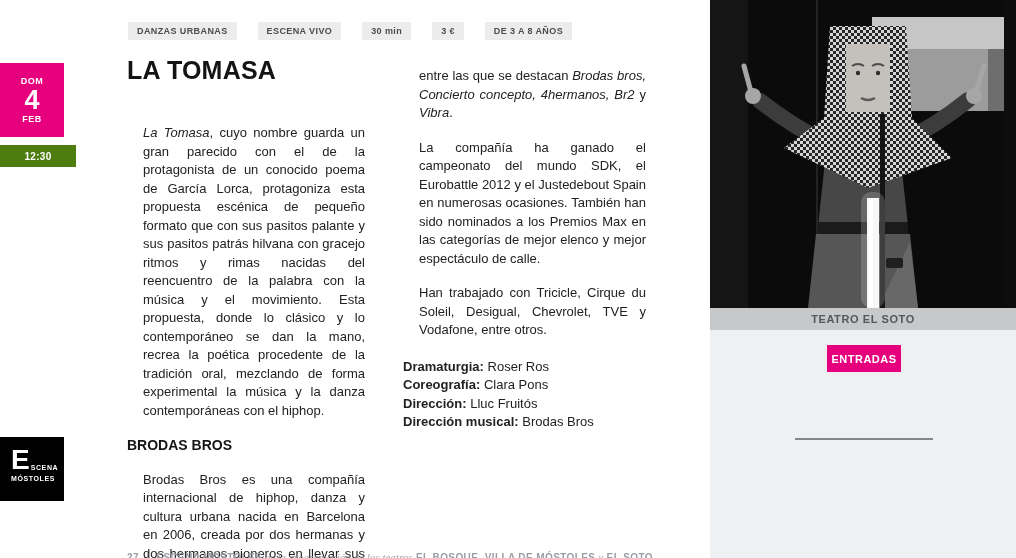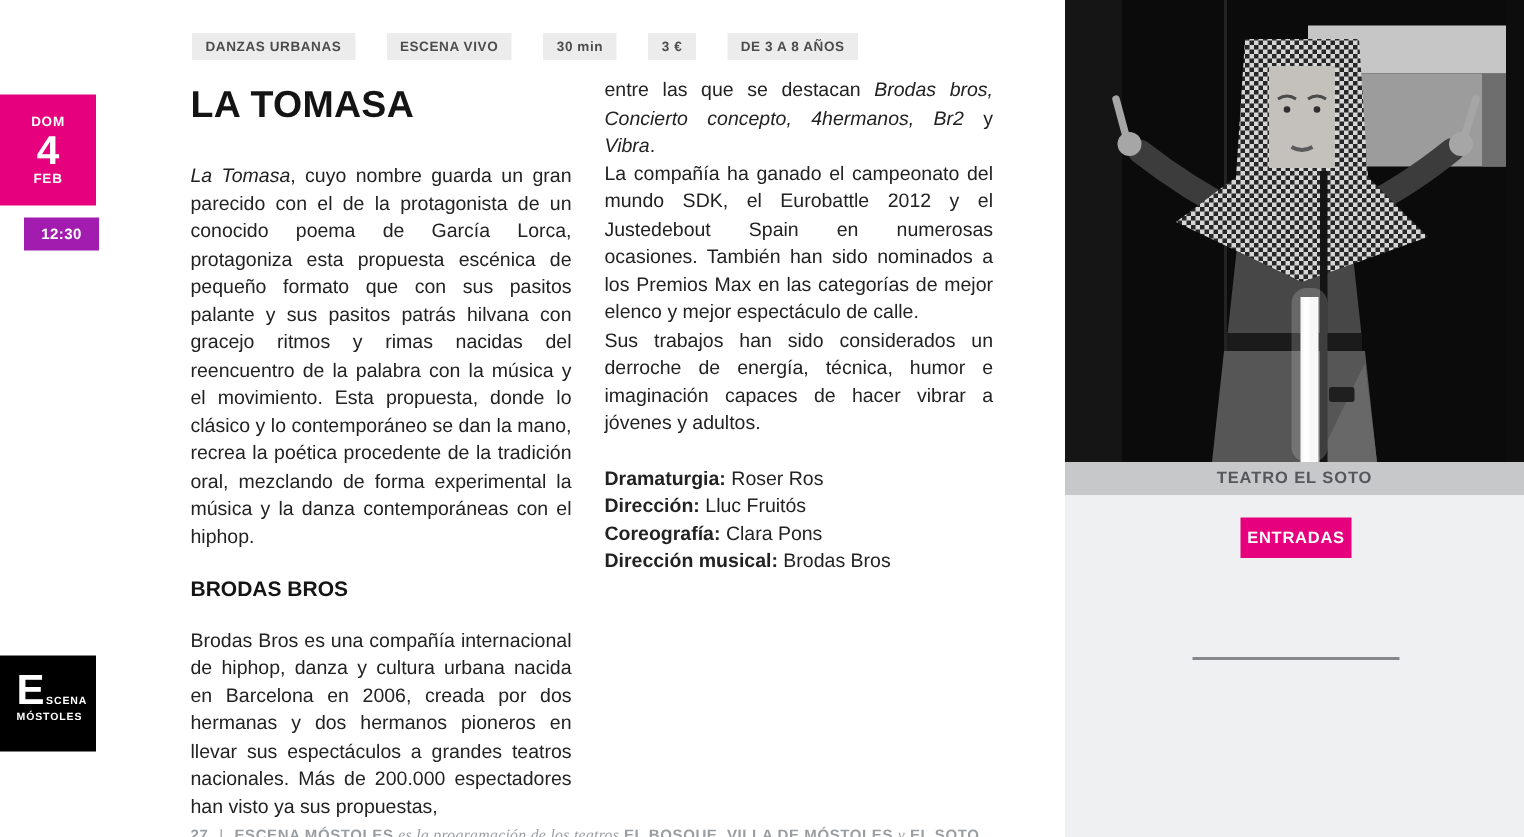--- a/index.html
+++ b/index.html
@@ -11,23 +11,23 @@
 
   
   .date-badge {
     position:absolute; left:0; top:63px; width:64px; height:74px;
     background:#e6007e; color:#fff; display:flex; flex-direction:column;
     align-items:center; justify-content:center; text-align:left;
   }
   .date-day-name, .date-month { font-size:9px; font-weight:bold; letter-spacing:0.5px; }
   .date-day-number { font-size:27px; font-weight:bold; line-height:1.05; }
   .time-badge {
-    position:absolute; left:0; top:145px; width:50px; height:22px;
-    background:#a21caf; color:#fff; font-size:10px; font-weight:bold;
-    display:flex; align-items:center; justify-content:center; letter-spacing:0.3px;margin-left:16px;
+    position:absolute; left:0; top:145px; width:76px; height:22px;
+    background:#4d7c0f; color:#fff; font-size:10px; font-weight:bold;
+    display:flex; align-items:center; justify-content:center; letter-spacing:0.3px;
   }
   .logo {
     position:absolute; left:0; top:437px; width:64px; height:64px; background:#000; color:#fff;
   }
   .logo-line1 { position:absolute; left:11px; top:9px; display:flex; align-items:flex-end; }
   .logo-e { font-size:28px; font-weight:bold; line-height:1; }
   .logo-scena { font-size:7px; font-weight:bold; letter-spacing:0.6px; margin-left:1px; margin-bottom:3px; }
   .logo-mostoles { position:absolute; left:11px; top:38px; font-size:7px; font-weight:bold; letter-spacing:0.6px; }
 
   
@@ -38,21 +38,21 @@
   }
 
   
   .event-title {
     position:absolute; left:127px; top:56px; font-size:25px; font-weight:bold;
     color:#141414; letter-spacing:0.2px;
   }
   .col { position:absolute; font-size:13px; line-height:18.5px; text-align:justify; color:#222; }
   .col-1 { left:127px; top:108px; width:254px; }
   .col-2 { left:403px; top:51px; width:259px; }
-  .col p { margin:0; }
+  .col p { margin:16px; }
   .section-heading { font-size:14px; font-weight:bold; margin:16px 0 16px 0; text-align:left; color:#141414; }
   .credits { margin-top:18px; text-align:left; }
   .credit-line { font-size:13px; line-height:18.5px; }
   .credit-label { font-weight:bold; }
   em.run-italic { font-style:italic; }
 
   
   .right-panel { position:absolute; left:710px; top:0; width:348px; height:558px; }
   .photo { position:absolute; left:0; top:0; width:306px; height:308px; display:block; }
   .caption-bar {
@@ -114,26 +114,26 @@
 
   <div class="col col-1">
     <p><em class="run-italic">La Tomasa</em><span>, cuyo nombre guarda un gran parecido con el de la protagonista de un conocido poema de García Lorca, protagoniza esta propuesta escénica de pequeño formato que con sus pasitos palante y sus pasitos patrás hilvana con gracejo ritmos y rimas nacidas del reencuentro de la palabra con la música y el movimiento. Esta propuesta, donde lo clásico y lo contemporáneo se dan la mano, recrea la poética procedente de la tradición oral, mezclando de forma experimental la música y la danza contemporáneas con el hiphop.</span></p>
     <h2 class="section-heading">BRODAS BROS</h2>
     <p>Brodas Bros es una compañía internacional de hiphop, danza y cultura urbana nacida en Barcelona en 2006, creada por dos hermanas y dos hermanos pioneros en llevar sus espectáculos a grandes teatros nacionales. Más de 200.000 espectadores han visto ya sus propuestas,</p>
   </div>
 
   <div class="col col-2">
     <p><span>entre las que se destacan </span><em class="run-italic">Brodas bros, Concierto concepto, 4hermanos, Br2</em><span> y </span><em class="run-italic">Vibra</em><span>.</span></p>
     <p>La compañía ha ganado el campeonato del mundo SDK, el Eurobattle 2012 y el Justedebout Spain en numerosas ocasiones. También han sido nominados a los Premios Max en las categorías de mejor elenco y mejor espectáculo de calle.</p>
-    <p>Sus trabajos han sido considerados un derroche de energía, técnica, humor e imaginación capaces de hacer vibrar a jóvenes y adultos.</p>
+    <p>Han trabajado con Tricicle, Cirque du Soleil, Desigual, Chevrolet, TVE y Vodafone, entre otros.</p>
 
     <div class="credits">
       <div class="credit-line"><span class="credit-label">Dramaturgia:</span> <span>Roser Ros</span></div>
+      <div class="credit-line"><span class="credit-label">Coreografía:</span> <span>Clara Pons</span></div>
       <div class="credit-line"><span class="credit-label">Dirección:</span> <span>Lluc Fruitós</span></div>
-      <div class="credit-line"><span class="credit-label">Coreografía:</span> <span>Clara Pons</span></div>
       <div class="credit-line"><span class="credit-label">Dirección musical:</span> <span>Brodas Bros</span></div>
     </div>
   </div>
 
   <div class="right-panel">
     <svg class="photo" viewBox="0 0 306 308" preserveAspectRatio="none" aria-hidden="true">
       <defs>
         <pattern id="chk" width="6" height="6" patternUnits="userSpaceOnUse">
           <rect width="6" height="6" fill="#d6d6d6"></rect>
           <rect width="3" height="3" fill="#272727"></rect>

